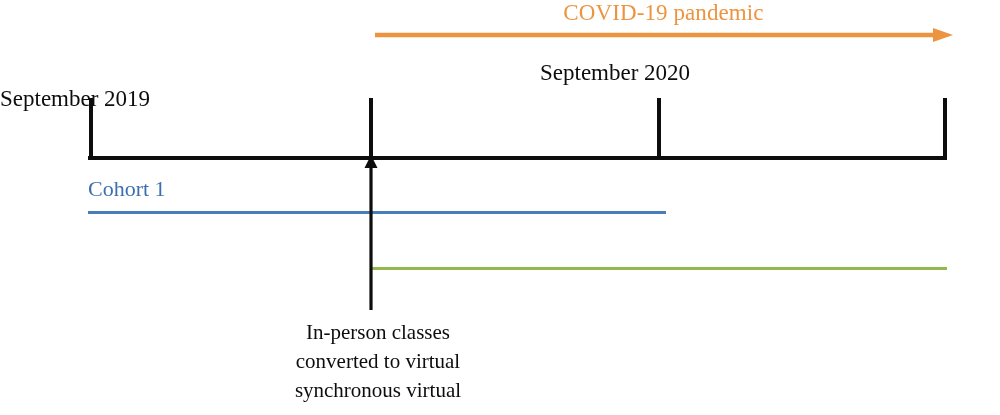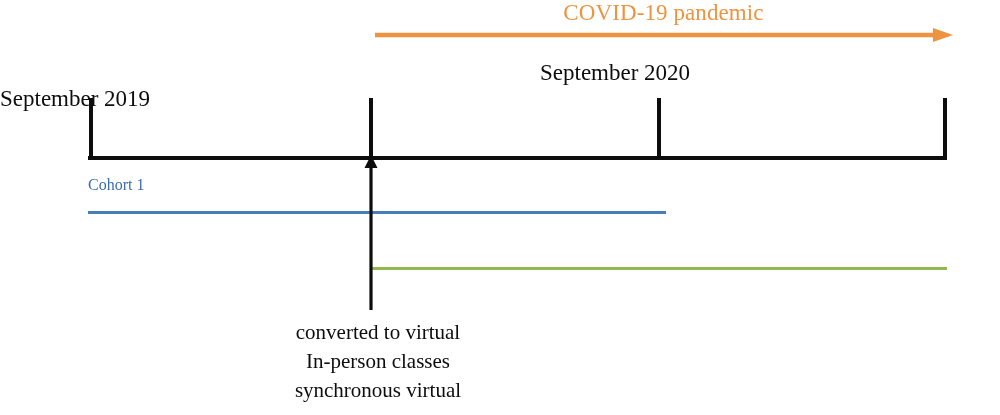--- a/index.html
+++ b/index.html
@@ -66,21 +66,21 @@
   }
   #tick-0 { left: 89px; }
   #tick-1 { left: 369px; }
   #tick-2 { left: 657px; }
   #tick-3 { left: 943px; }
 
   
   #cohort1-label {
     left: 88px;
     top: 176px;
-    font-size: 16px;
+    font-size: 22px;
     color: #3C6FB0;
     white-space: nowrap;
   }
   #cohort1-line {
     left: 88px;
     top: 211px;
     width: 578px;
     height: 3px;
     background: #4A7EBB;
   }
@@ -149,18 +149,18 @@
   <div class="abs" id="cohort2-line"></div>
 
   <div class="abs" id="event-arrow-svg">
     <svg width="28" height="162" viewBox="0 0 28 162">
       <line x1="13" y1="158" x2="13" y2="12" stroke="#0D0D0D" stroke-width="3.2"></line>
       <polygon points="6.5,16 13,3 19.5,16" fill="#0D0D0D"></polygon>
     </svg>
   </div>
 
   <div class="abs" id="event-note">
+    <div>In-person classes</div>
     <div>converted to virtual</div>
-    <div>In-person classes</div>
     <div>synchronous virtual</div>
   </div>
 
 </div>
 
 </body></html>

